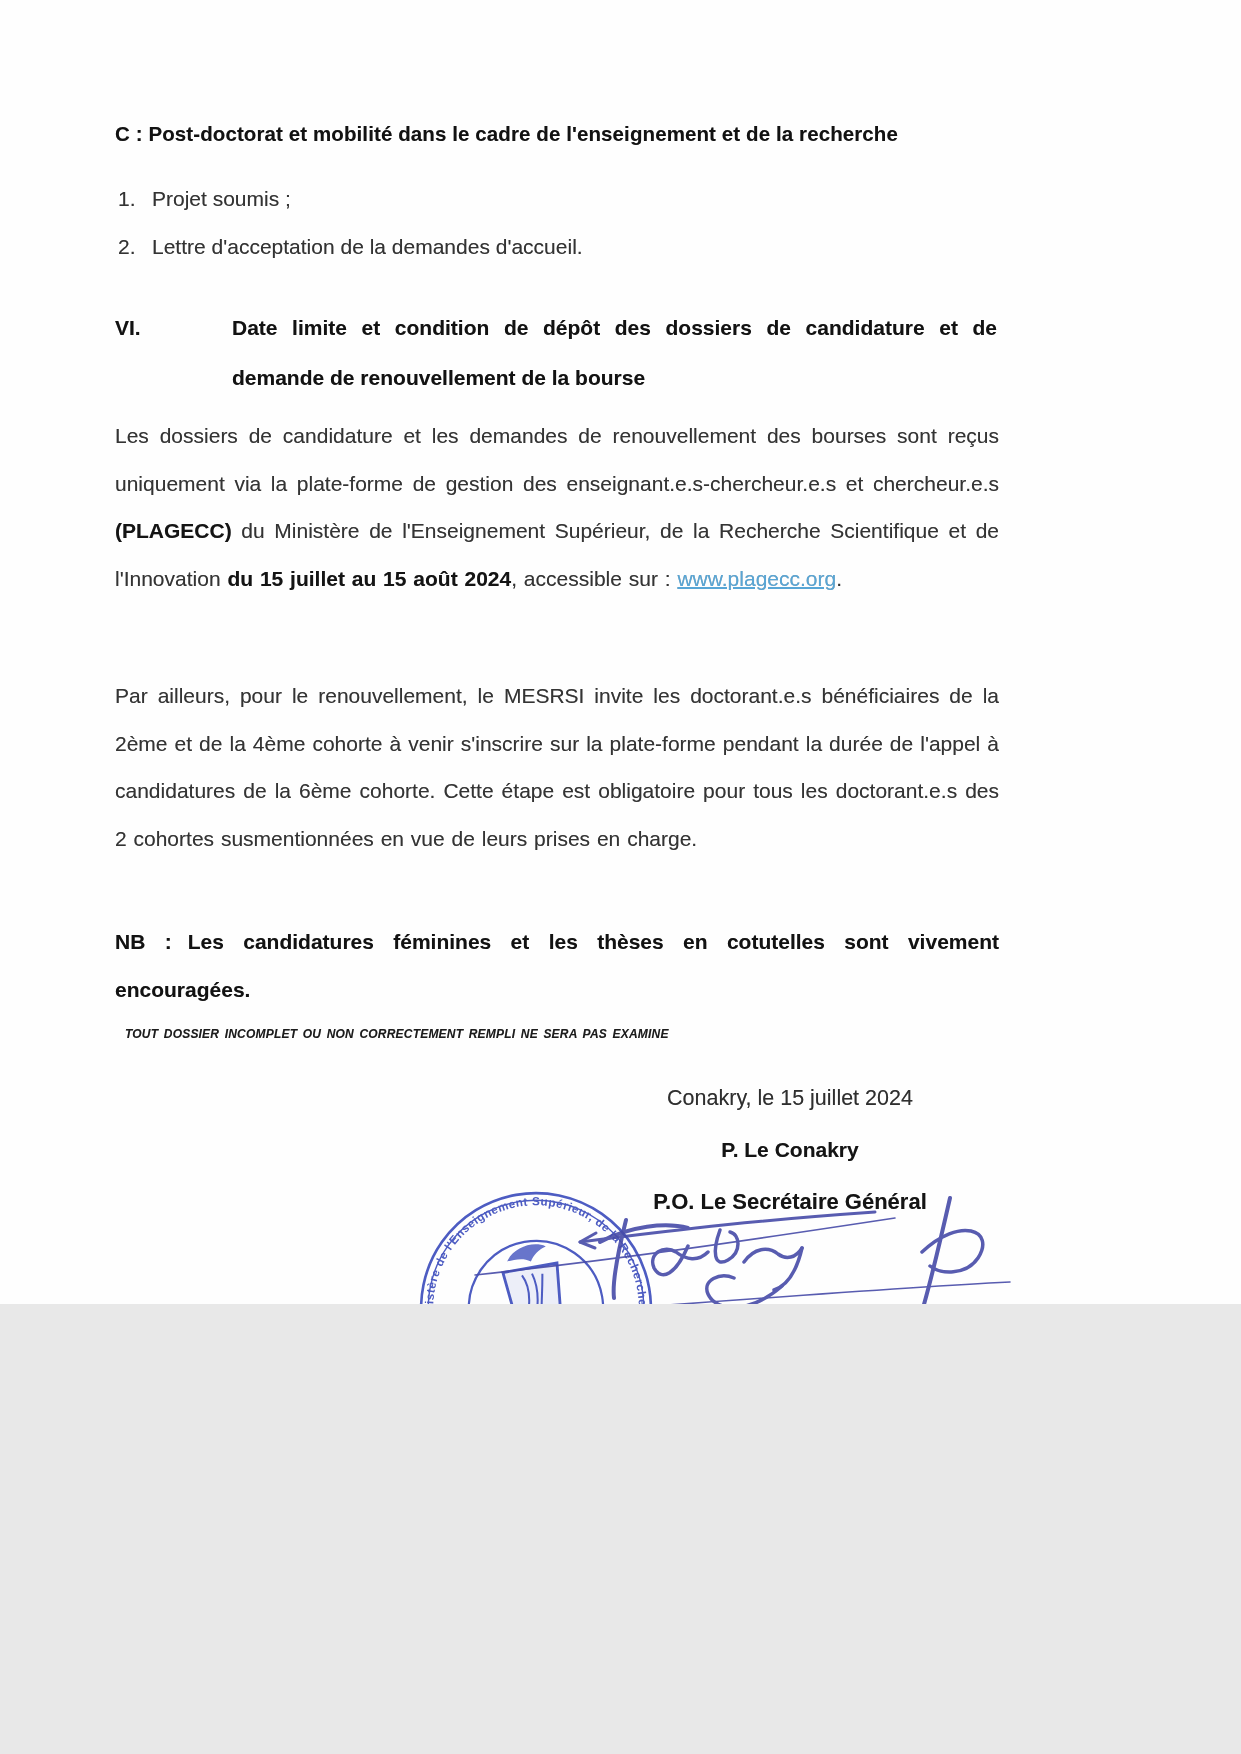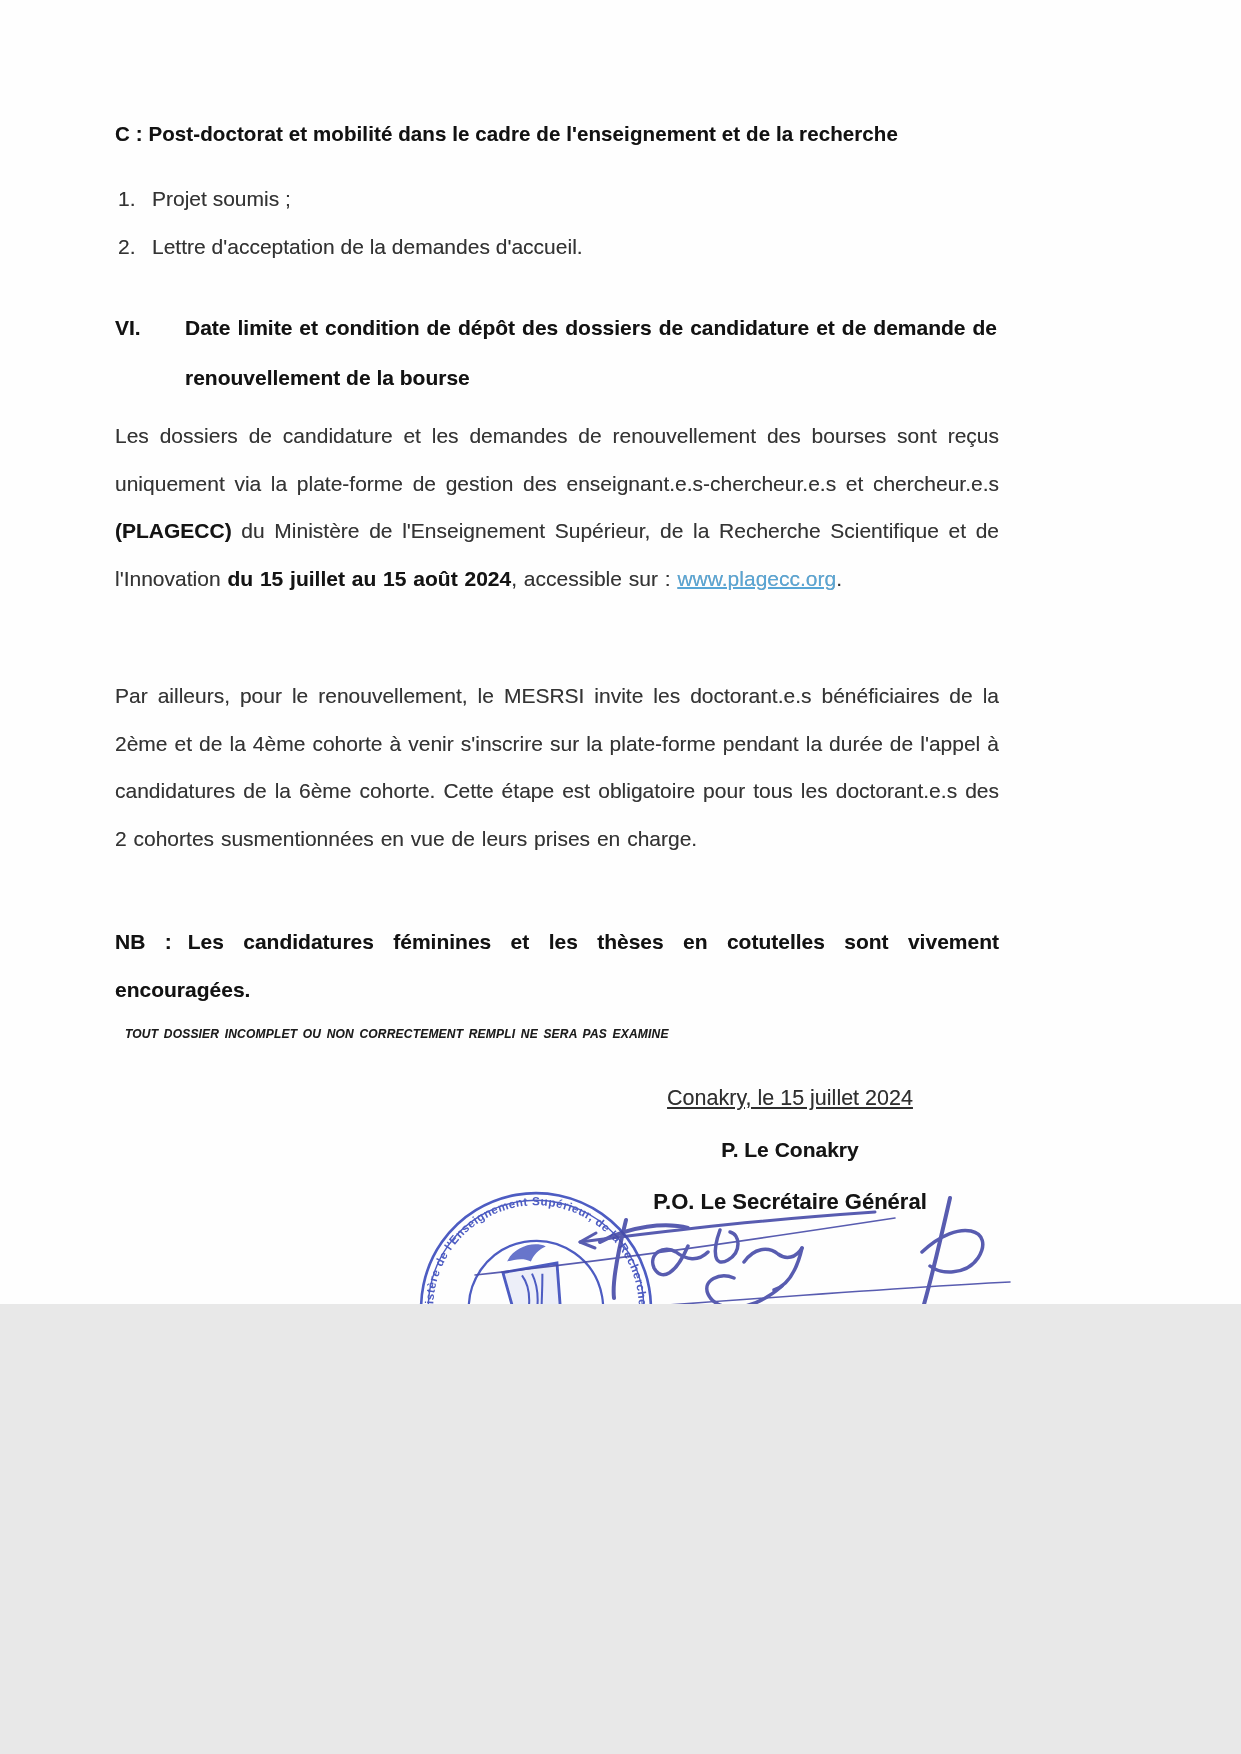--- a/index.html
+++ b/index.html
@@ -21,20 +21,21 @@
     font-size:20.5px;font-weight:700;color:#121212;
     white-space:nowrap;letter-spacing:0.1px;
   }
   .list{left:118px;top:184px;width:870px;font-size:21px;}
   .list-row{display:flex;margin-bottom:19px;line-height:29px;}
   .list-num{width:34px;flex:none;}
   .vi-head{
     left:115px;top:303px;width:882px;
     display:flex;font-size:21px;font-weight:700;color:#121212;
     line-height:50px;
+    gap:47px;
   }
   .vi-num{width:70px;flex:none;}
   .vi-title{flex:1;text-align:justify;}
   .para{
     left:115px;width:884px;
     font-size:21px;line-height:47.5px;
     text-align:justify;word-spacing:1px;color:#343434;
   }
   .para b,.para strong{color:#141414;}
   .p1{top:412px;}
@@ -49,21 +50,21 @@
     left:113px;top:1027px;width:900px;
     font-size:12px;font-weight:700;font-style:italic;
     color:#1c1c1c;letter-spacing:0.2px;word-spacing:2px;margin-left:12px;
   }
   .link{
     color:#58a6d6;text-decoration:underline;
     text-decoration-color:#58a6d6;text-decoration-thickness:1.5px;
     cursor:pointer;
   }
   .sig-col{left:520px;top:1083px;width:540px;text-align:center;}
-  .sig-date{font-size:21.5px;color:#2f2f2f;margin-bottom:22px;line-height:30px;text-decoration:underline;}
+  .sig-date{font-size:21.5px;color:#2f2f2f;margin-bottom:22px;line-height:30px;}
   .sig-min{font-size:21px;font-weight:700;color:#141414;margin-bottom:22px;line-height:30px;}
   .sig-po{font-size:22px;font-weight:700;color:#141414;line-height:30px;}
   .sig-name{
     left:663px;top:1315px;
     font-size:21.5px;font-weight:400;color:#0d0d0d;
     border-bottom:3px solid #1b1b1b;padding:0 6px 12px 0;
   }
   .stamp{left:414px;top:1186px;width:244px;height:244px;opacity:.88;transform:rotate(-10deg);}
   .ink{left:430px;top:1190px;width:600px;height:150px;opacity:.9;}
   .page-num{left:1093px;top:1597px;font-size:20px;color:#2e2e2e;}

